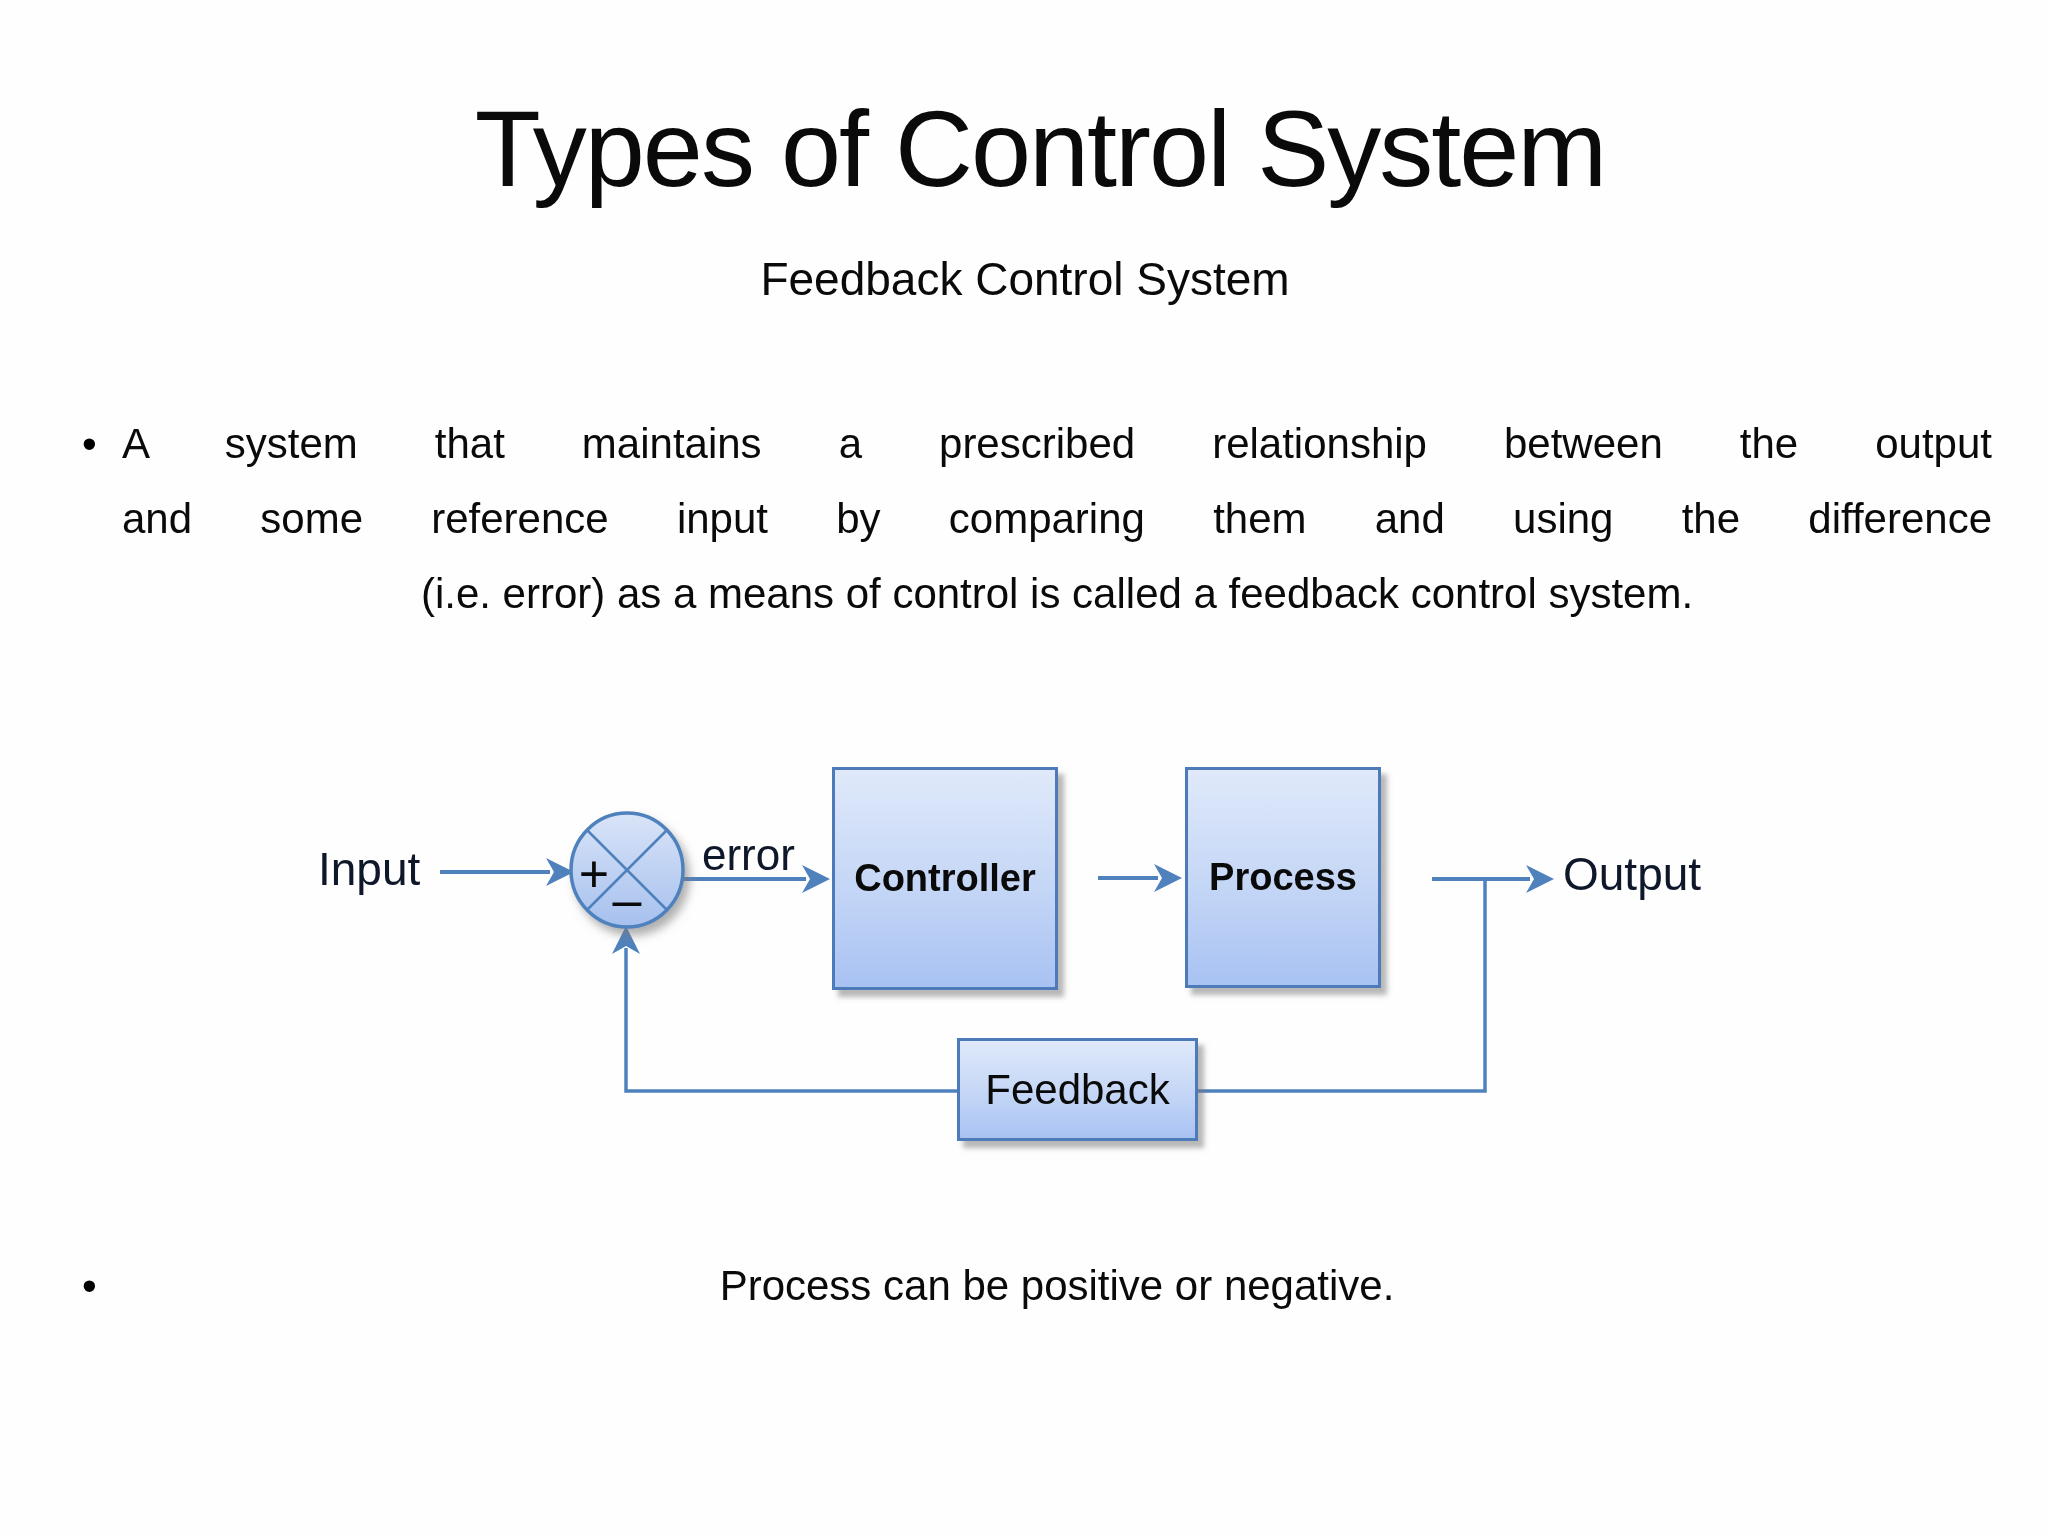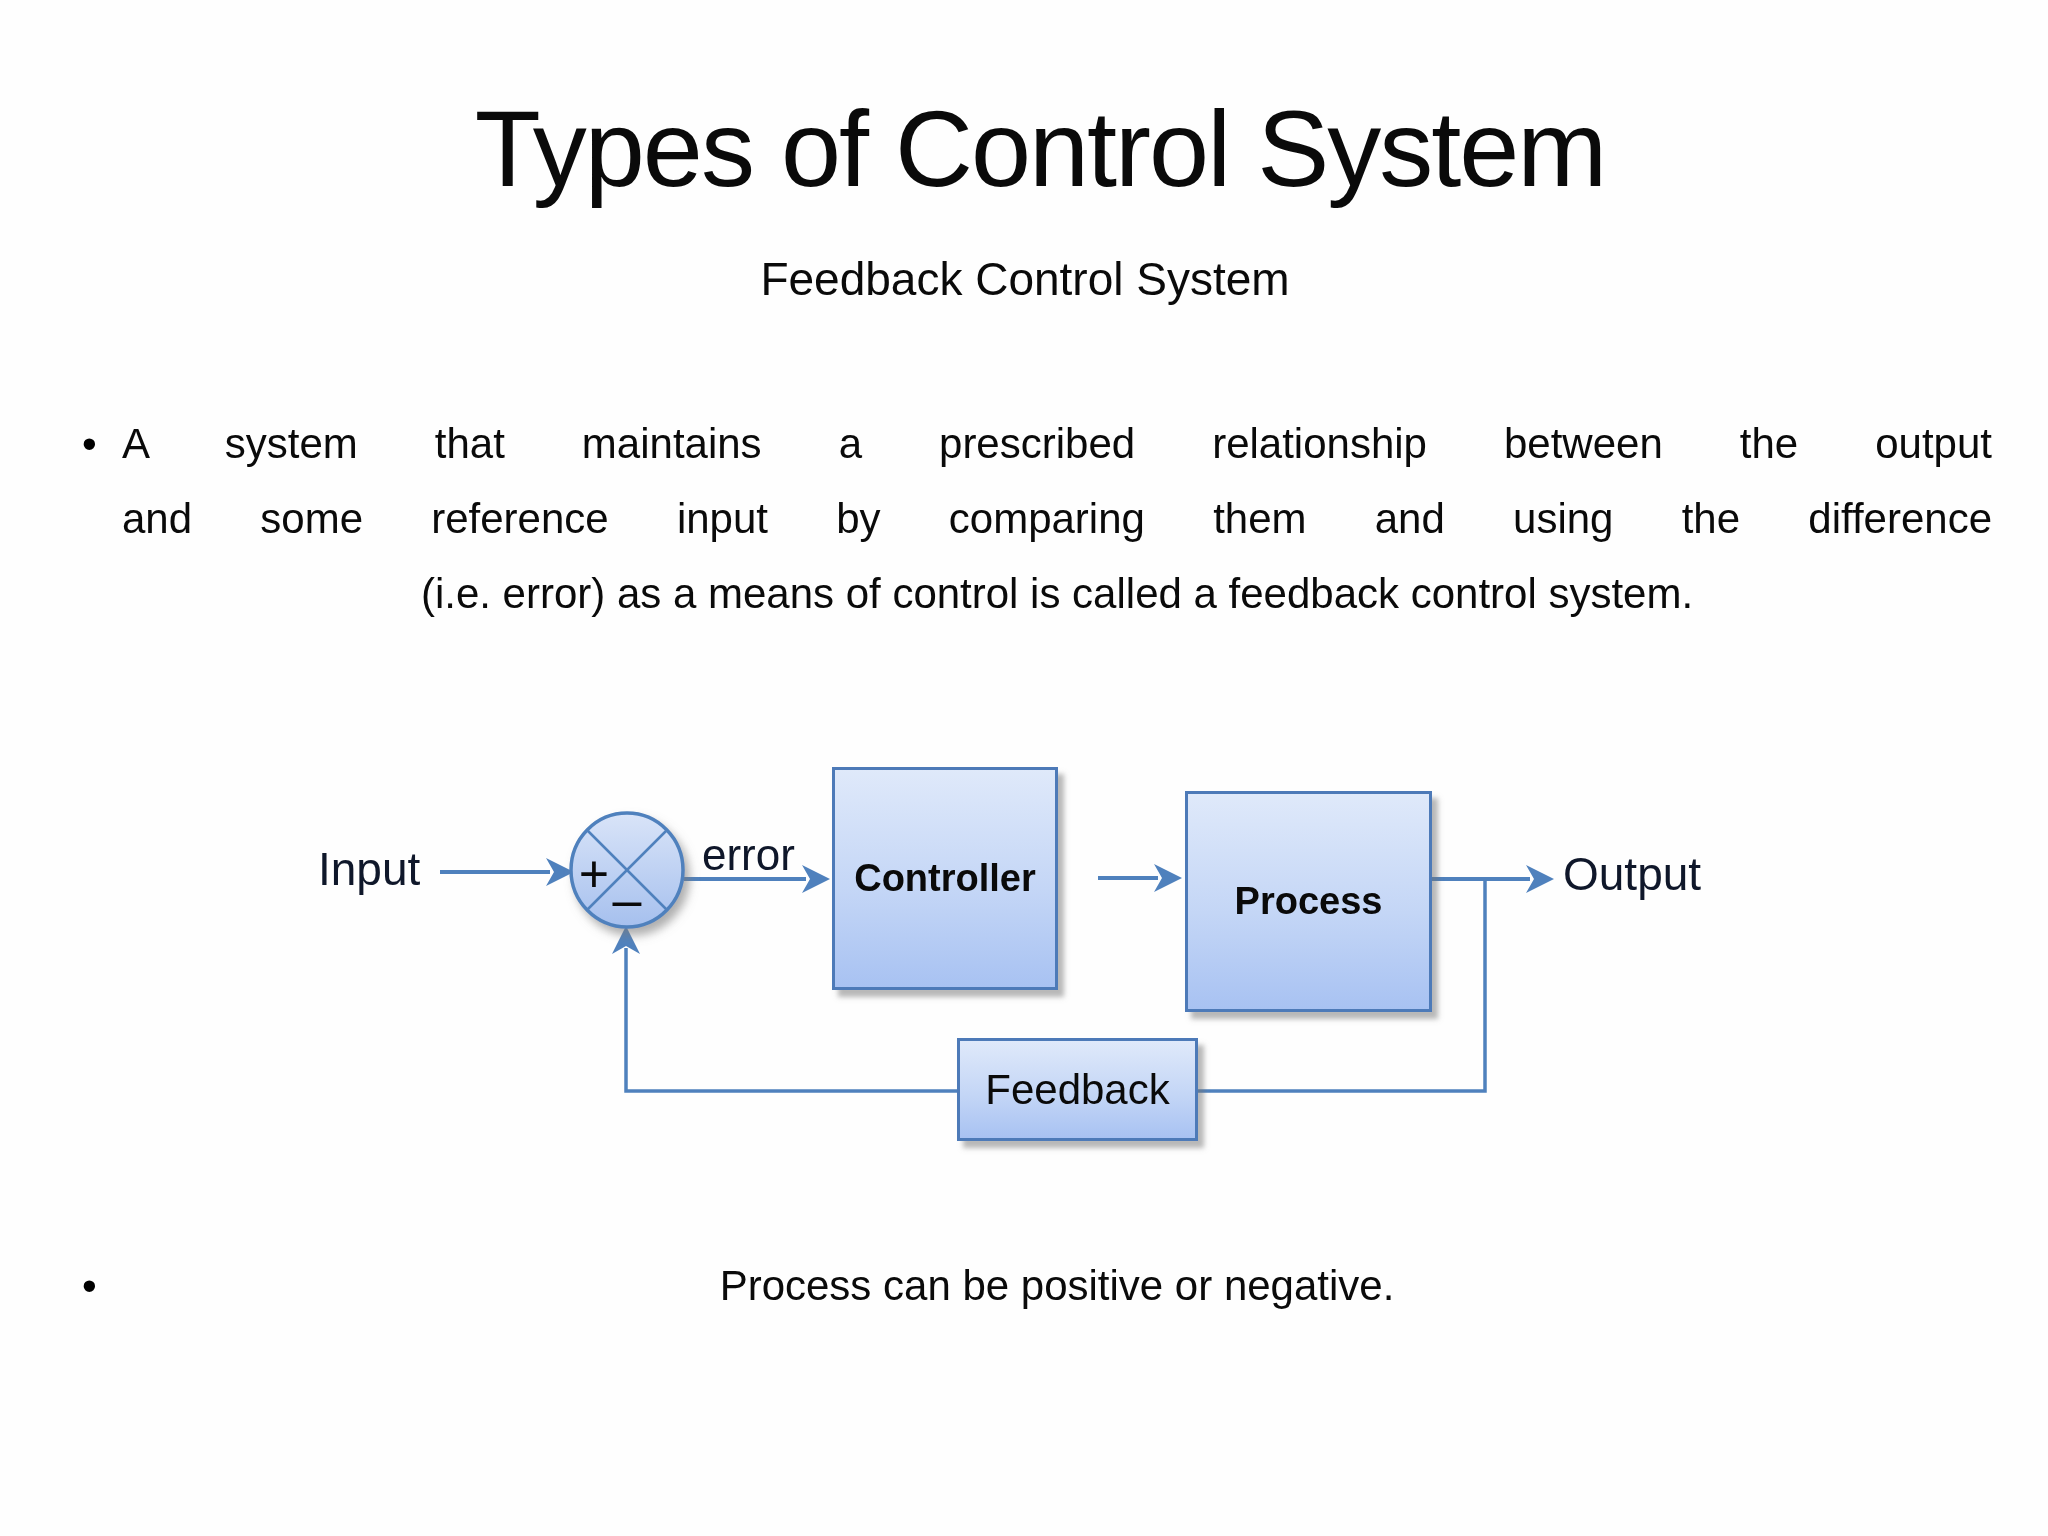--- a/index.html
+++ b/index.html
@@ -45,21 +45,21 @@
 
   .block{
     position:absolute;z-index:2;
     box-sizing:border-box;
     border:3px solid #4d7ab8;
     background:linear-gradient(180deg,#dfe9fa 0%,#c4d6f6 55%,#a8c2f2 100%);
     box-shadow:6px 7px 5px rgba(115,115,115,0.5);
     display:flex;align-items:center;justify-content:center;
   }
   #controller-block{left:832px;top:767px;width:226px;height:223px;}
-  #process-block{left:1185px;top:767px;width:247px;height:221px;margin-top:24px;}
+  #process-block{left:1185px;top:767px;width:196px;height:221px;}
   #feedback-block{left:957px;top:1038px;width:241px;height:103px;}
   .block .blabel{font-weight:bold;font-size:38px;color:#0a0a0a;}
   #feedback-block .blabel{font-weight:normal;font-size:42px;}
 
   .wire-label{
     position:absolute;z-index:3;
     font-size:46px;line-height:48px;color:#0f172a;white-space:nowrap;
   }
   #input-label{left:318px;top:845px;}
   #error-label{left:702px;top:831px;font-size:44px;}

